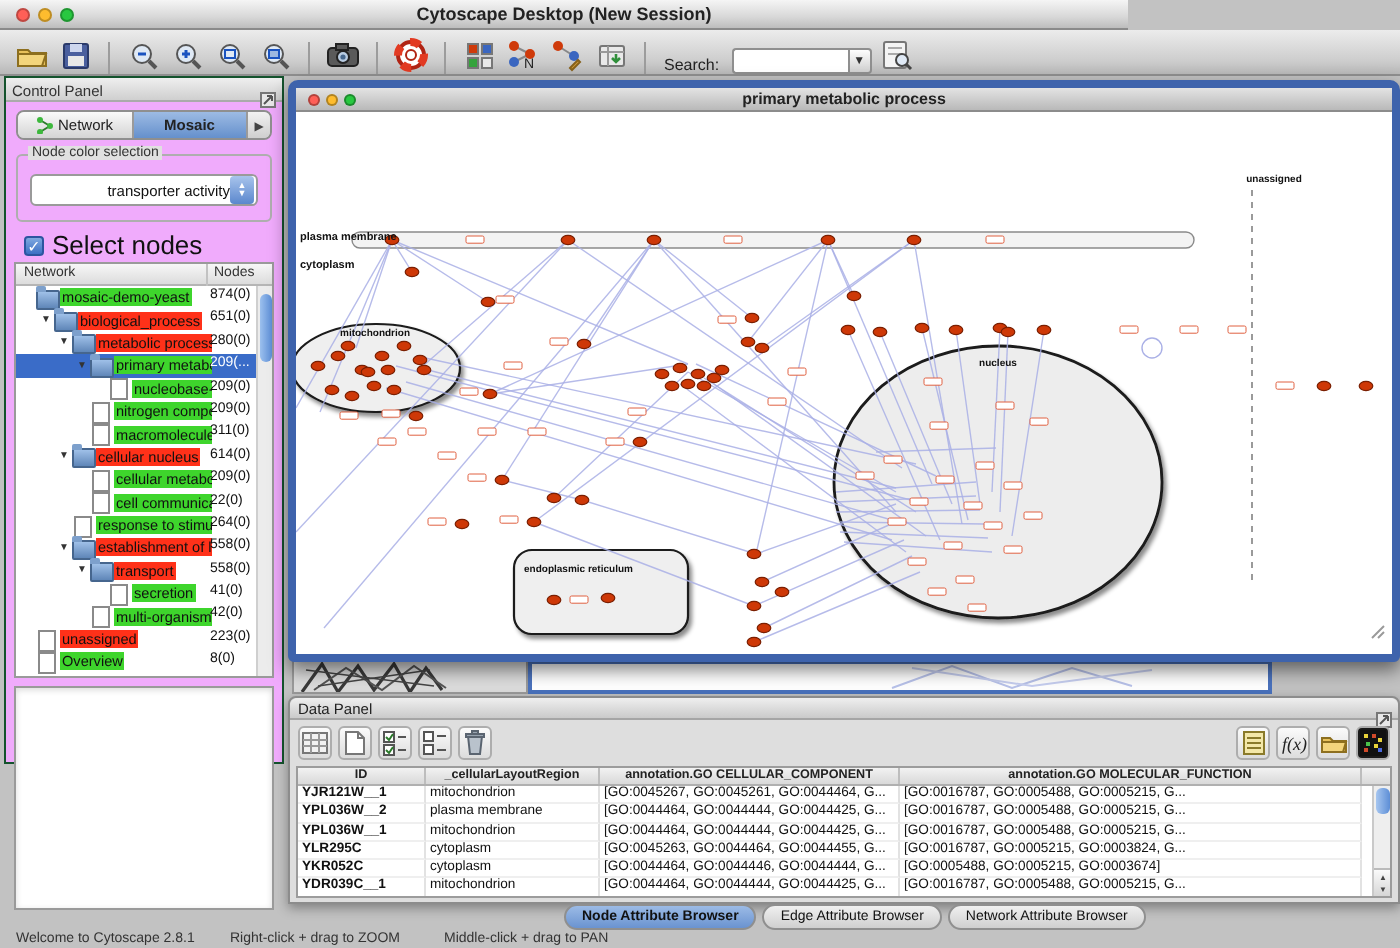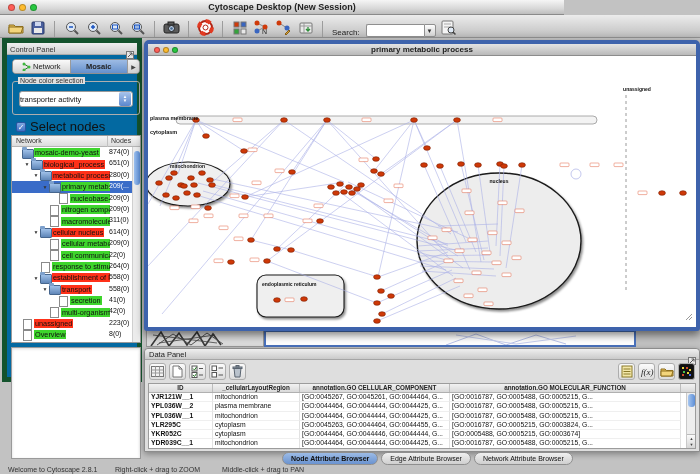--- a/index.html
+++ b/index.html
@@ -20,33 +20,33 @@
     display:flex; align-items:flex-end; padding-left:6px; gap:3px; }
   .tbtn { width:19px; height:19px; display:flex; align-items:center; justify-content:center; }
   .tsep { width:1px; height:16px; background:#9c9c9c; margin:0 4px; }
   .search-label { font-size:8px; color:#222; margin:0 3px 0 2px; }
   .search-wrap { display:flex; align-items:center; }
   .search-input { width:58px; height:13px; border:1px solid #8f8f8f; border-right:none; background:#fff; font-size:8px; padding:0 2px; border-radius:2px 0 0 2px; }
   .search-drop { width:12px; height:13px; border:1px solid #8f8f8f; background:linear-gradient(#fdfdfd,#cfcfcf); border-radius:0 2px 2px 0;
     display:flex; align-items:center; justify-content:center; font-size:6px; color:#333; }
 
   
-  .cpanel { position:absolute; left:2px; top:38px; width:140px; height:344px; background:#0369a1;
-    border:5px solid #14532d; z-index:2; }
+  .cpanel { position:absolute; left:2px; top:38px; width:140px; height:344px; background:#f0abfc;
+    border:1px solid #14532d; z-index:2; }
   .cp-head { position:relative; height:12px; background:linear-gradient(#efefef,#cfcfcf); border-bottom:1px solid #aaa; }
   .cp-head .t { position:absolute; left:3px; top:2px; font-size:7.5px; color:#333; }
   .cp-float { position:absolute; right:3px; top:2px; }
   .cp-tabs { position:absolute; left:5px; top:16px; width:128px; height:15px; display:flex; border:1px solid #8f8f8f; border-radius:4px; overflow:hidden; background:#d7d7d7; }
   .cp-tab { flex:1; display:flex; align-items:center; justify-content:center; gap:2px; font-size:7.5px; color:#222; background:linear-gradient(#fafafa,#d4d4d4); border-right:1px solid #9a9a9a; }
   .cp-tab.sel { background:linear-gradient(#9dbbe4,#6590cc); font-weight:bold; }
   .cp-tab-arrow { width:11px; display:flex; align-items:center; justify-content:center; font-size:6px; color:#444; background:linear-gradient(#f2f2f2,#cfcfcf); }
   .fieldset { position:absolute; left:5px; top:38px; width:128px; height:34px; border:1px solid #aeaeae; border-radius:3px; }
   .fieldset .legend { position:absolute; left:5px; top:-5px; background:#e0e0e0; padding:0 2px; font-size:7px; color:#333; }
   .combo { position:absolute; left:6px; top:9px; width:114px; height:16px; background:#fff; border:1px solid #9a9a9a; border-radius:3px; display:flex; align-items:center; }
-  .combo .cv { flex:1; font-size:7.5px; color:#111; text-align:left; }
+  .combo .cv { flex:1; font-size:7.5px; color:#111; text-align:right; }
   .combo .steppers { width:12px; height:14px; margin-right:1px; border-radius:2px; background:linear-gradient(#a8c4ec,#5b87cd); color:#fff; font-size:4.5px; line-height:4.5px;
     display:flex; flex-direction:column; align-items:center; justify-content:center; }
   .chk-row { position:absolute; left:9px; top:76px; display:flex; align-items:center; gap:4px; }
   .chk { width:10px; height:10px; border-radius:2px; background:linear-gradient(#7fa8e0,#3c6fc4); border:1px solid #2c55a0; color:#fff; font-size:8px; line-height:9px; text-align:center; }
   .chk-label { font-size:13px; color:#111; }
 
   
   .tree { position:absolute; left:4px; top:92px; width:130px; height:208px; background:#fff; border:1px solid #9a9a9a; overflow:hidden; }
   .tree-head { height:11px; background:linear-gradient(#f7f7f7,#dcdcdc); border-bottom:1px solid #b5b5b5; position:relative; font-size:7px; color:#333; }
   .tree-head .c1 { position:absolute; left:4px; top:1px; } .tree-head .c2 { position:absolute; left:99px; top:1px; }

